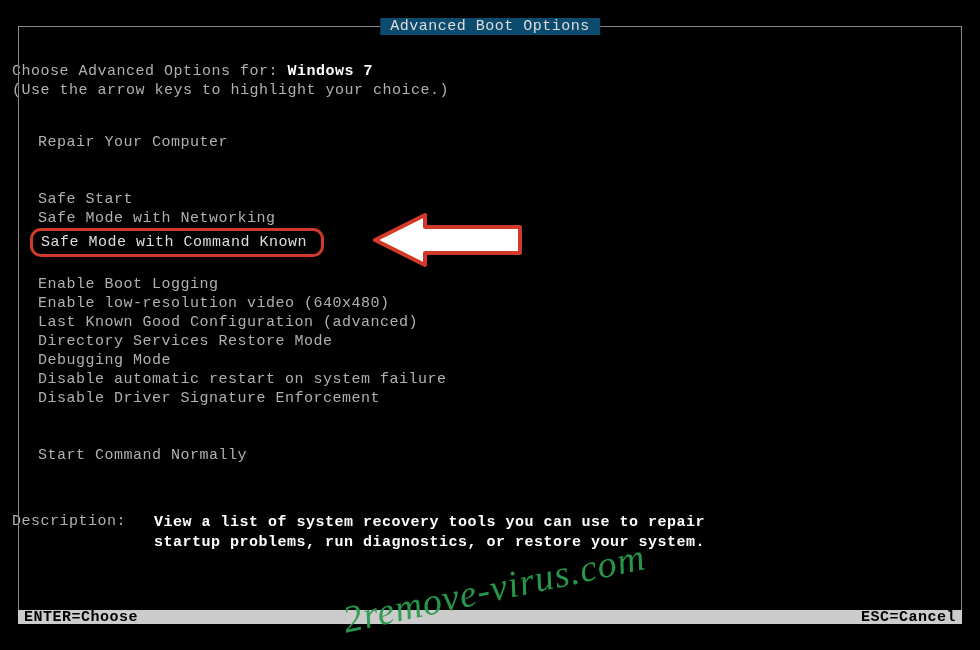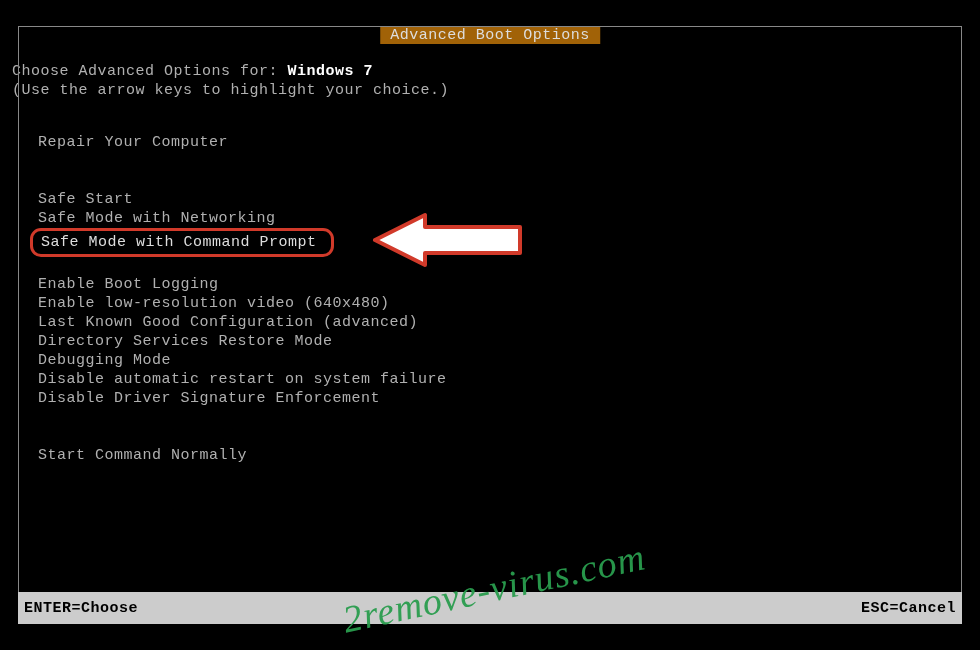--- a/index.html
+++ b/index.html
@@ -17,24 +17,24 @@
     .frame {
       position: absolute;
       top: 26px;
       left: 18px;
       right: 18px;
       bottom: 26px;
       border: 1px solid #888;
     }
     .title {
       position: absolute;
-      top: 27px;
+      top: 18px;
       left: 50%;
       transform: translateX(-50%);
-      background: #a16207;
+      background: #0c4a6e;
       padding: 0 10px;
       color: #ddd;
     }
     .content {
       padding: 63px 12px 14px 12px;
     }
     .choose-line { margin-bottom: 2px; }
     .os-name { color: #fff; font-weight: bold; }
     .hint-line { margin-bottom: 34px; }
     .indent { margin-left: 26px; }
@@ -54,21 +54,21 @@
       display: flex;
       gap: 28px;
     }
     .desc-label { white-space: nowrap; }
     .desc-text { color: #fff; font-weight: bold; max-width: 560px; line-height: 20px; }
     .status-bar {
       position: absolute;
       bottom: 26px;
       left: 18px;
       right: 18px;
-      height: 32px;
+      height: 14px;
       background: #ccc;
       color: #000;
       display: flex;
       justify-content: space-between;
       align-items: center;
       padding: 0 6px;
       font-weight: bold;
       font-size: 15px;
     }
     .arrow {
@@ -104,34 +104,38 @@
     <span>Choose Advanced Options for: </span><span class="os-name">Windows 7</span>
   </div>
   <div class="hint-line">(Use the arrow keys to highlight your choice.)</div>
 
   <div class="indent">
     <div class="item">Repair Your Computer</div>
     <div class="spacer-lg"></div>
     <div class="item">Safe Start</div>
     <div class="item">Safe Mode with Networking</div>
     <div class="item">
-      <span class="highlighted">Safe Mode with Command Prompt</span>
+      <span class="highlighted">Safe Mode with Command Known</span>
     </div>
     <div class="spacer-md"></div>
     <div class="item">Enable Boot Logging</div>
     <div class="item">Enable low-resolution video (640x480)</div>
     <div class="item">Last Known Good Configuration (advanced)</div>
     <div class="item">Directory Services Restore Mode</div>
     <div class="item">Debugging Mode</div>
     <div class="item">Disable automatic restart on system failure</div>
     <div class="item">Disable Driver Signature Enforcement</div>
     <div class="spacer-lg"></div>
     <div class="item">Start Command Normally</div>
   </div>
 
+  <div class="desc-block">
+    <div class="desc-label">Description:</div>
+    <div class="desc-text">View a list of system recovery tools you can use to repair startup problems, run diagnostics, or restore your system.</div>
+  </div>
 </div>
 
 <svg class="arrow" viewBox="0 0 160 56">
   <path d="M 5 28 L 55 3 L 55 15 L 150 15 L 150 41 L 55 41 L 55 53 Z" fill="#fff" stroke="#d13a2a" stroke-width="4" stroke-linejoin="round"></path>
 </svg>
 
 <div class="status-bar">
   <span>ENTER=Choose</span>
   <span>ESC=Cancel</span>
 </div>

